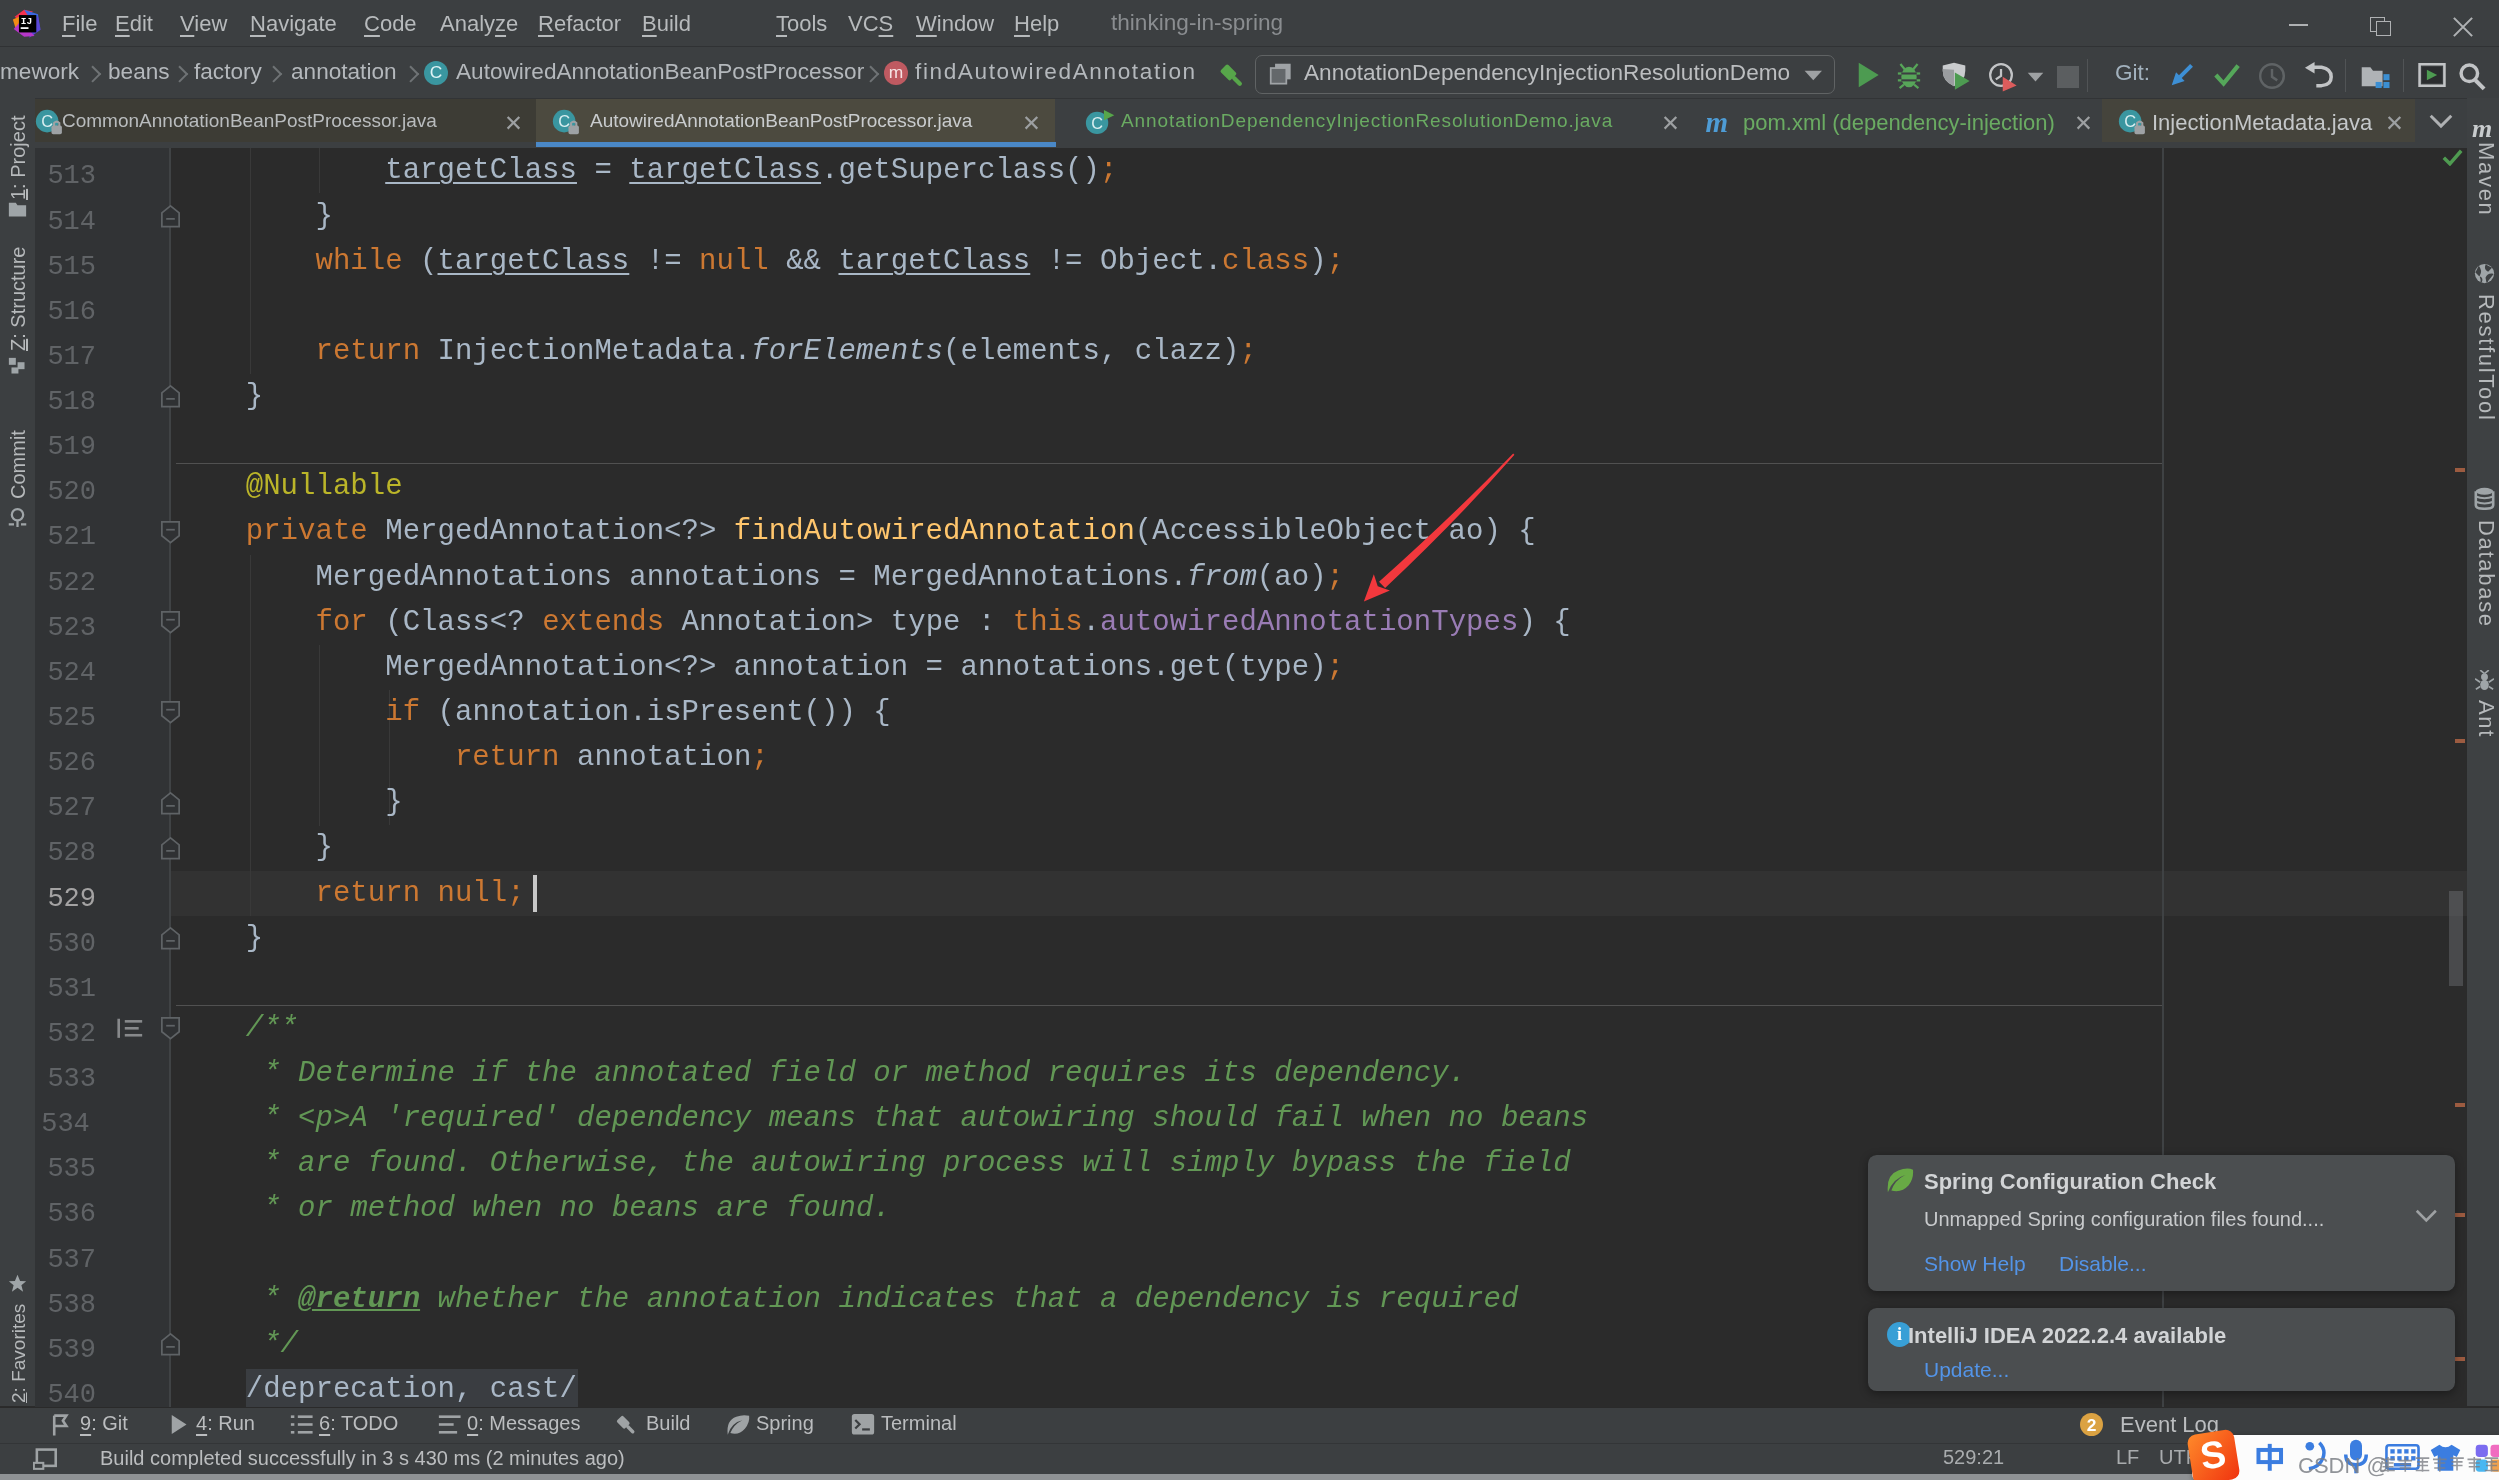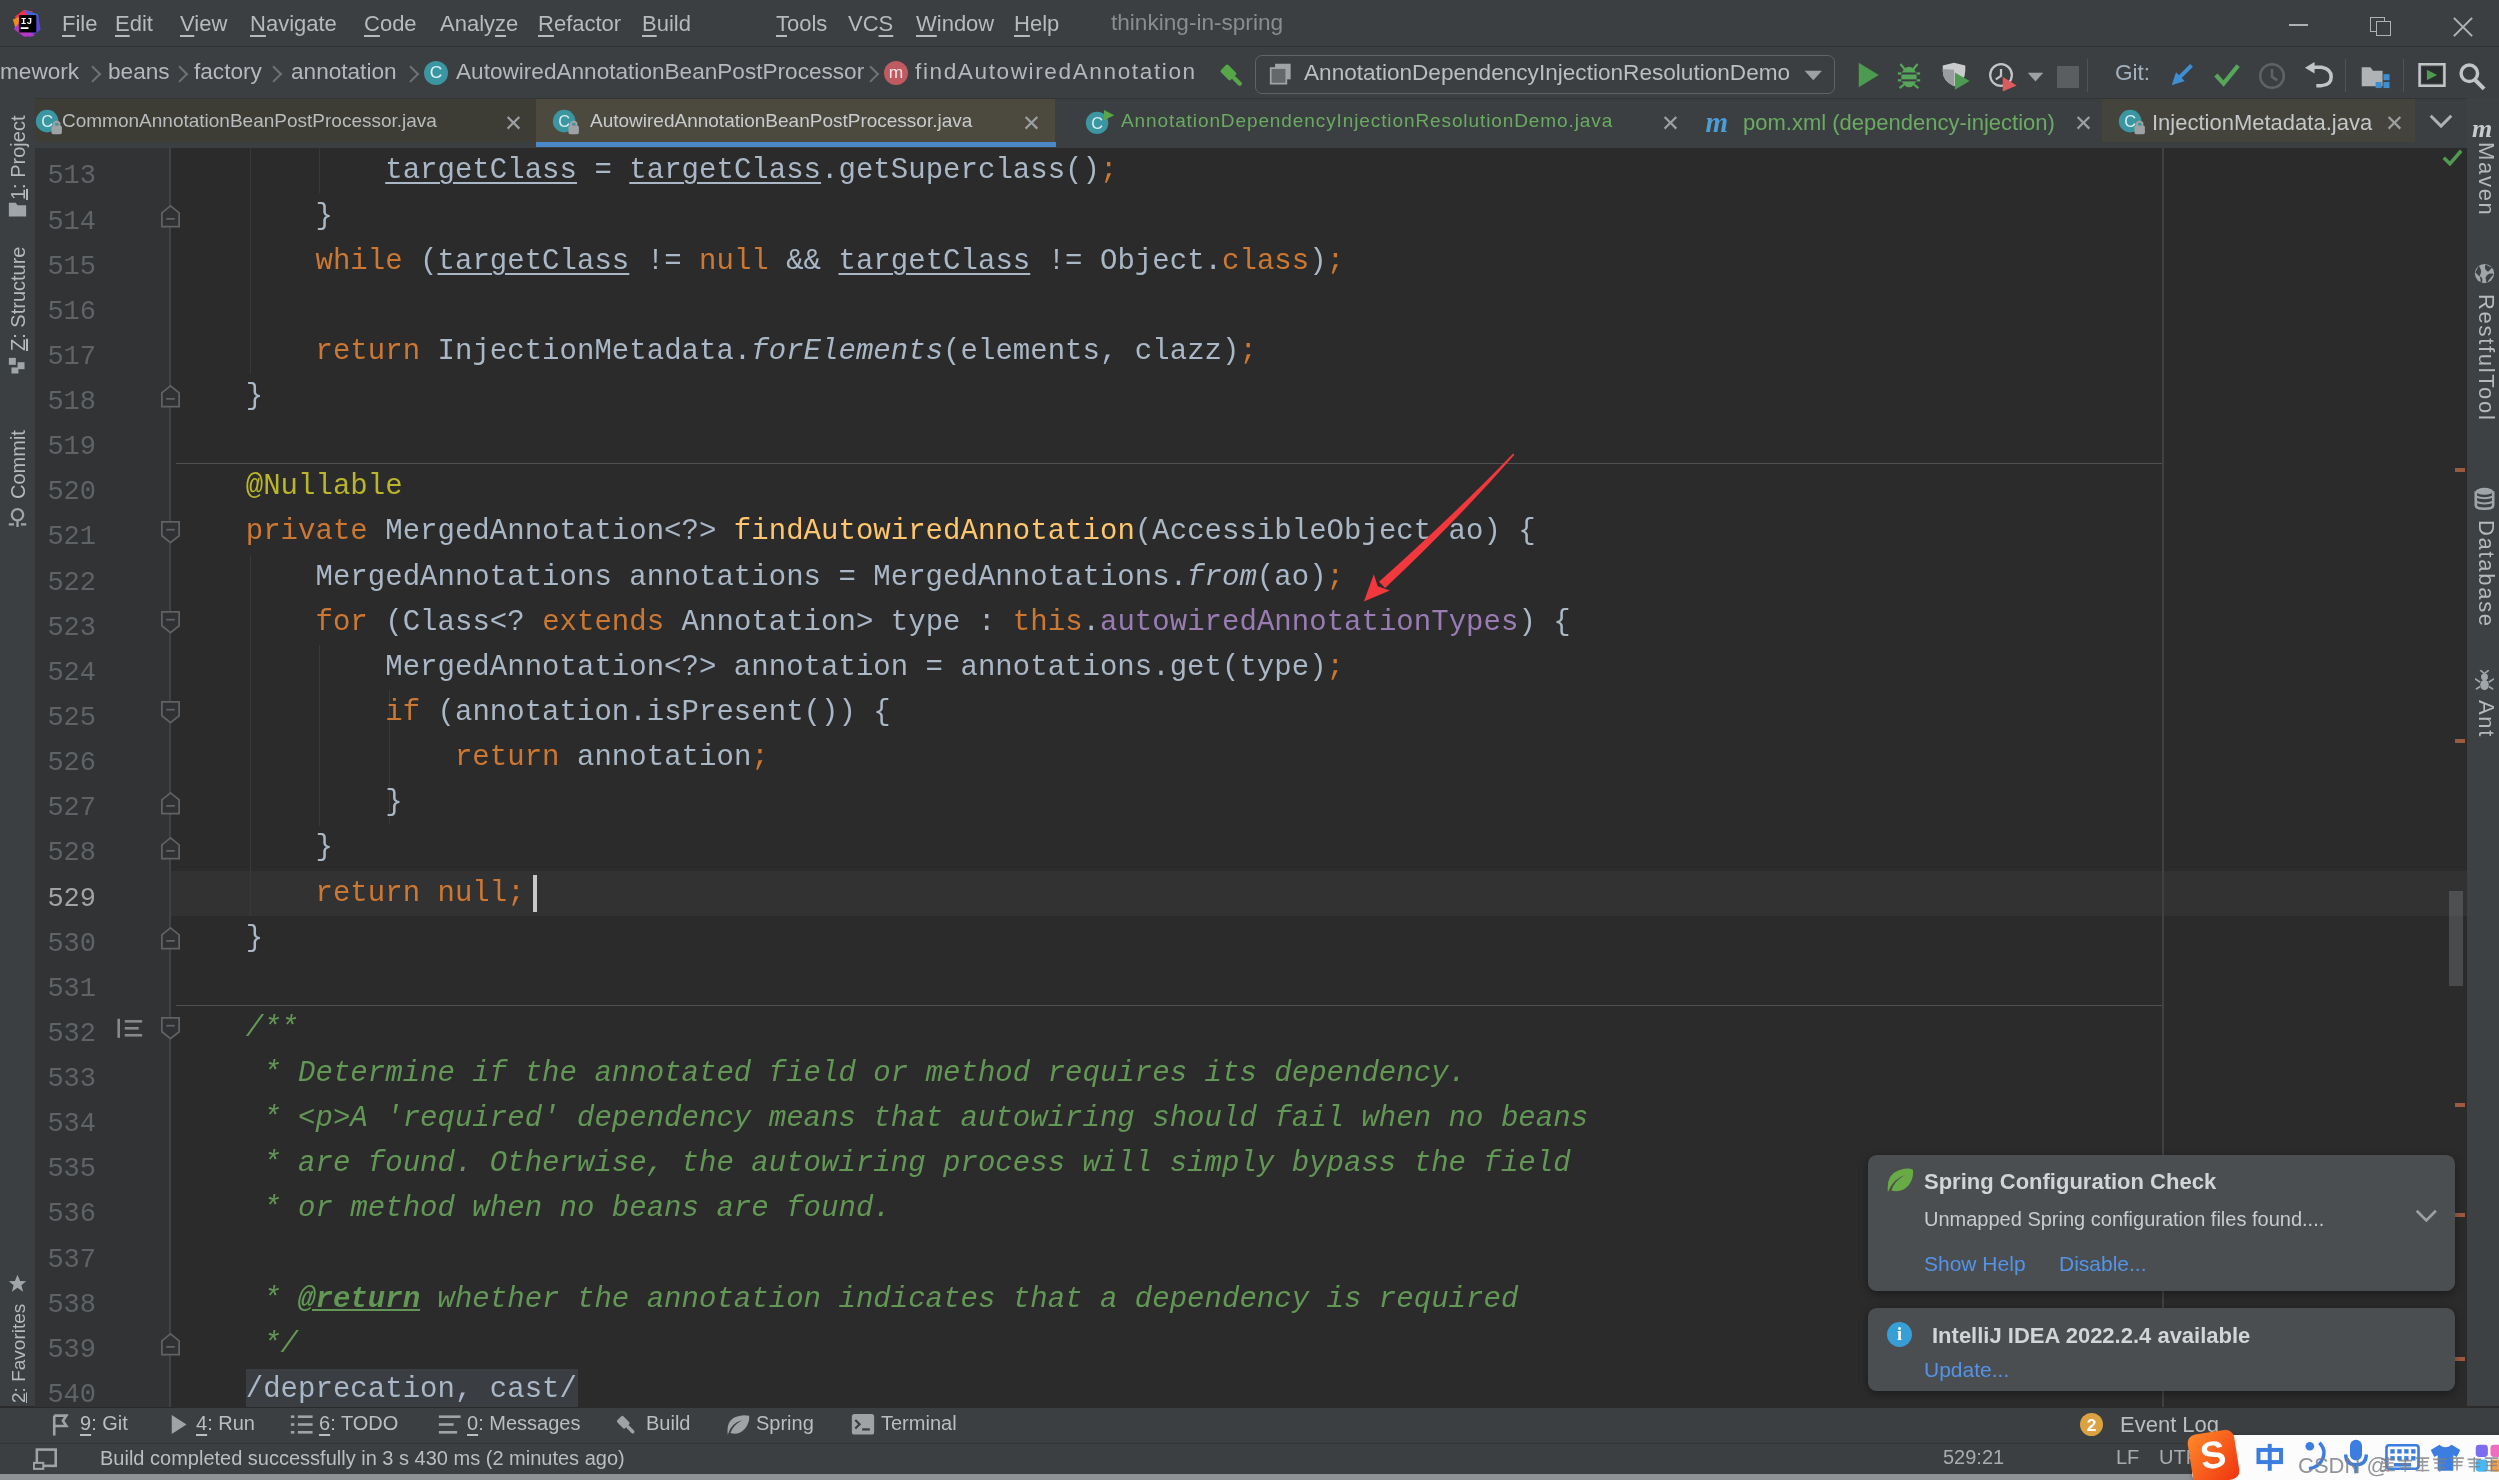--- a/index.html
+++ b/index.html
@@ -313,21 +313,21 @@
   <div class="num" style="top:148px;">513</div><div class="num" style="top:194px;">514</div>
   <div class="num" style="top:239px;">515</div><div class="num" style="top:284px;">516</div>
   <div class="num" style="top:329px;">517</div><div class="num" style="top:374px;">518</div>
   <div class="num" style="top:419px;">519</div><div class="num" style="top:464px;">520</div>
   <div class="num" style="top:509px;">521</div><div class="num" style="top:555px;">522</div>
   <div class="num" style="top:600px;">523</div><div class="num" style="top:645px;">524</div>
   <div class="num" style="top:690px;">525</div><div class="num" style="top:735px;">526</div>
   <div class="num" style="top:780px;">527</div><div class="num" style="top:825px;">528</div>
   <div class="num" style="top:871px;color:#a4a3a3;">529</div><div class="num" style="top:916px;">530</div>
   <div class="num" style="top:961px;">531</div><div class="num" style="top:1006px;">532</div>
-  <div class="num" style="top:1051px;">533</div><div class="num" style="top:1096px;">534</div>
+  <div class="num" style="top:1051px;">533</div><div class="num" style="top:1096px;text-align:center;">534</div>
   <div class="num" style="top:1141px;">535</div><div class="num" style="top:1186px;">536</div>
   <div class="num" style="top:1232px;">537</div><div class="num" style="top:1277px;">538</div>
   <div class="num" style="top:1322px;">539</div><div class="num" style="top:1367px;">540</div>
 
   
   <svg class="ab" style="left:161px;top:205px;" width="19" height="22.6" viewBox="0 0 22 26">
       <path d="M11 1 L21 9 L21 25 L1 25 L1 9 Z" fill="#2f3133" stroke="#5f6366" stroke-width="2"></path>
       <line x1="6" y1="16" x2="16" y2="16" stroke="#5f6366" stroke-width="2"></line>
     </svg>
   <svg class="ab" style="left:161px;top:385px;" width="19" height="22.6" viewBox="0 0 22 26">
@@ -433,21 +433,21 @@
     <div class="nlink" style="left:56px;top:97px;">Show Help</div>
     <div class="nlink" style="left:191px;top:97px;">Disable...</div>
     <svg style="position:absolute;left:547px;top:54px;" width="22.6" height="14" viewBox="0 0 26 16">
       <path d="M2 2 L13 13 L24 2" fill="none" stroke="#9ea1a3" stroke-width="3"></path>
     </svg>
   </div>
   <div class="card" style="top:1308px;height:83px;">
     <div style="position:absolute;left:19px;top:14px;width:25px;height:25px;border-radius:50%;background:#389fd6;">
       <div style="position:absolute;left:0;top:1.7px;width:25px;text-align:center;font-size:18px;font-weight:bold;color:#fff;font-family:'Liberation Serif',serif;">i</div>
     </div>
-    <div class="ntitle" style="left:64px;top:14.8px;">IntelliJ IDEA 2022.2.4 available</div>
+    <div class="ntitle" style="left:40px;top:14.8px;">IntelliJ IDEA 2022.2.4 available</div>
     <div class="nlink" style="left:56px;top:50px;">Update...</div>
   </div>
 
   
   <div class="ab" id="sb1"></div>
   <div class="ab" id="sb2"></div>
   <div class="ab" id="taskbar"></div>
   
   <svg class="ab" style="left:49px;top:1413px;" width="22.6" height="23.4" viewBox="0 0 26 27">
     <line x1="6" y1="3" x2="6" y2="26" stroke="#9fa3a5" stroke-width="3"></line>

